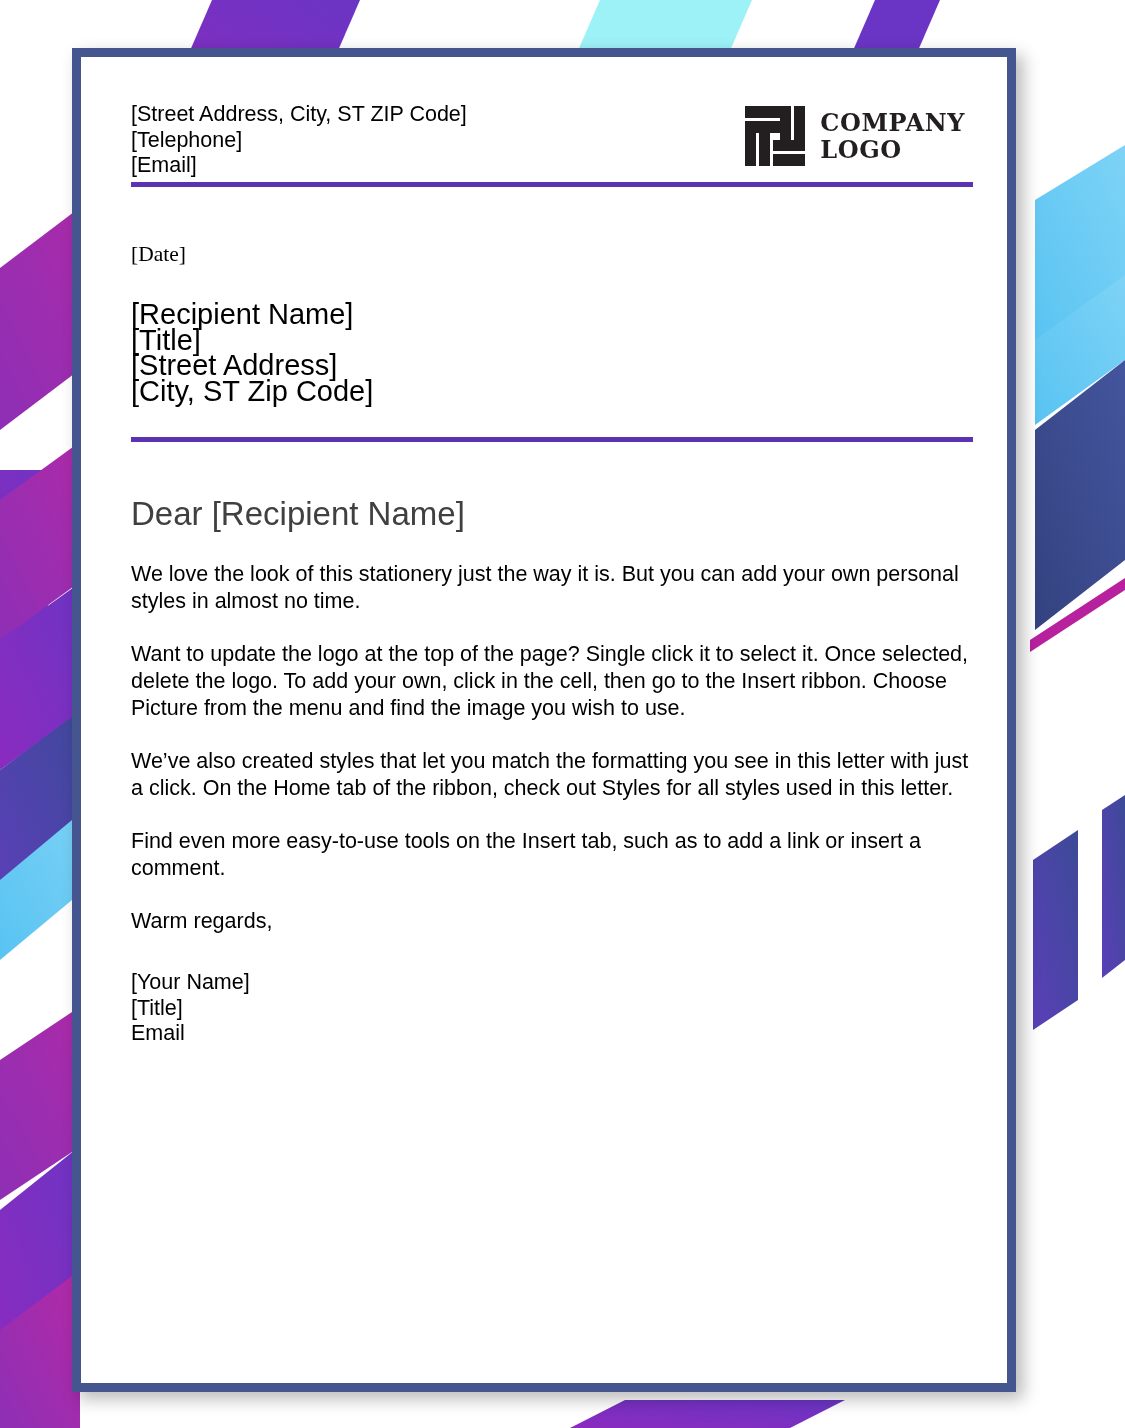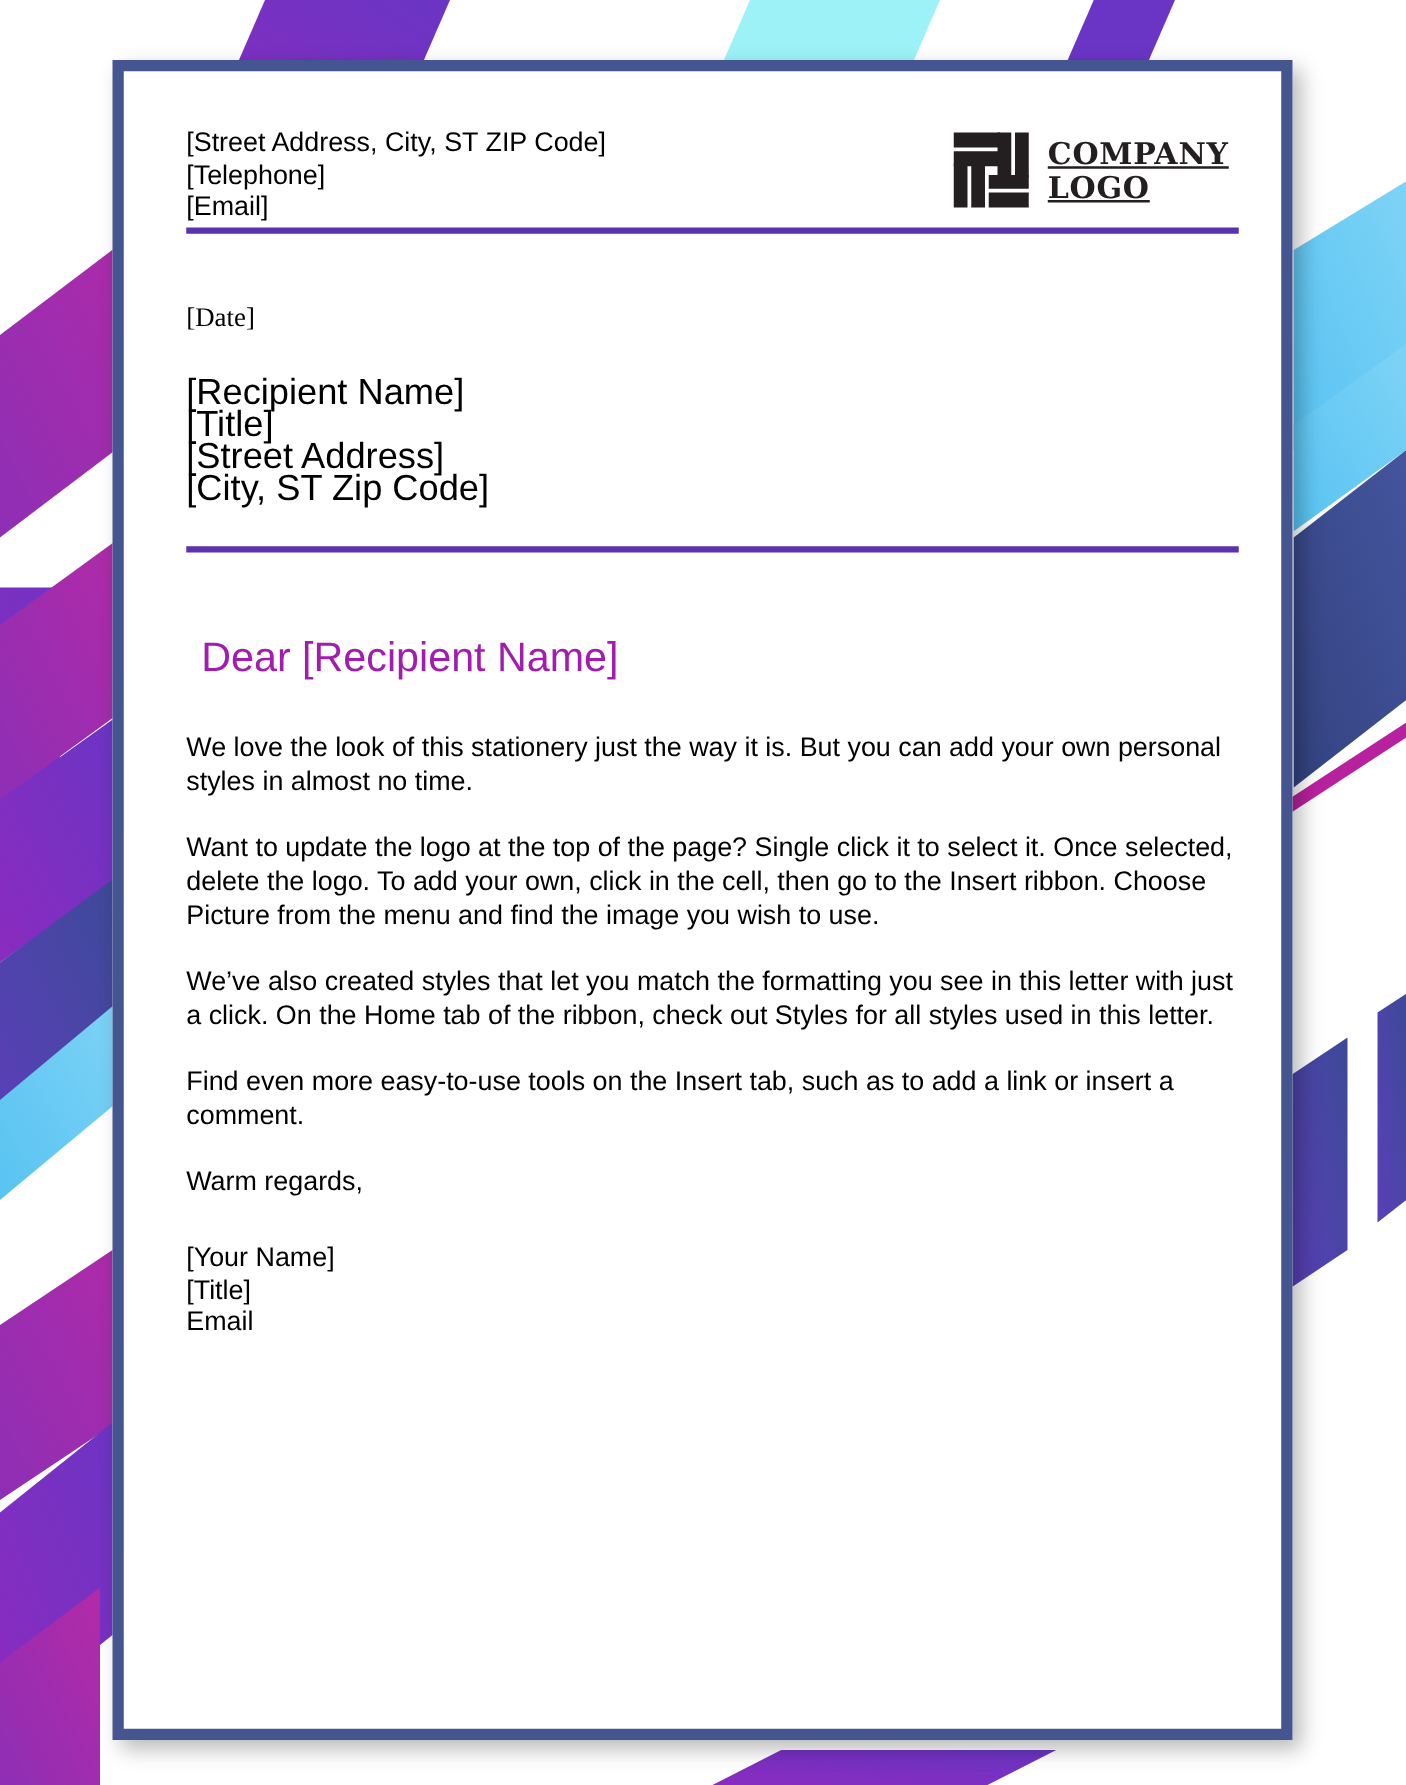--- a/index.html
+++ b/index.html
@@ -27,21 +27,21 @@
     width: 1125px;
     height: 1428px;
     overflow: hidden;
     z-index: 1;
   }
   .deco-layer svg { display: block; }
 
   
   .page {
     position: absolute;
-    left: 90px;
+    left: 72px;
     top: 48px;
     width: 944px;
     height: 1344px;
     background: #ffffff;
     border: 9px solid #44558F;
     box-sizing: border-box;
     box-shadow: 7px 7px 16px rgba(0,0,0,0.28);
     z-index: 5;
   }
 
@@ -82,21 +82,21 @@
   }
   .logo-mark svg { display: block; }
   .logo-wordmark {
     font-family: "DejaVu Serif", serif;
     font-weight: bold;
     font-size: 24px;
     line-height: 27px;
     letter-spacing: 0.6px;
     color: #231f20;
   }
-  .logo-word { display: block; text-decoration: underline; }
+  .logo-word { display: block; }
 
   .rule {
     height: 5px;
     background: #5B32B0;
     width: 100%;
   }
   .rule-top { margin-top: 3px; }
   .rule-mid { margin-top: 33px; }
 
   
@@ -113,22 +113,22 @@
     color: #000;
     margin-top: 35px;
   }
   .recipient-line { display: block; }
 
   
   .salutation {
     font-size: 33px;
     line-height: 38px;
     font-weight: normal;
-    color: #a21caf;
-    margin: 12px;
+    color: #404040;
+    margin: 0;
     padding-top: 53px;
   }
 
   
   .body-copy { padding-top: 28px; }
   .para {
     font-size: 21.5px;
     line-height: 27px;
     color: #000000;
     margin: 0 0 26px 0;

